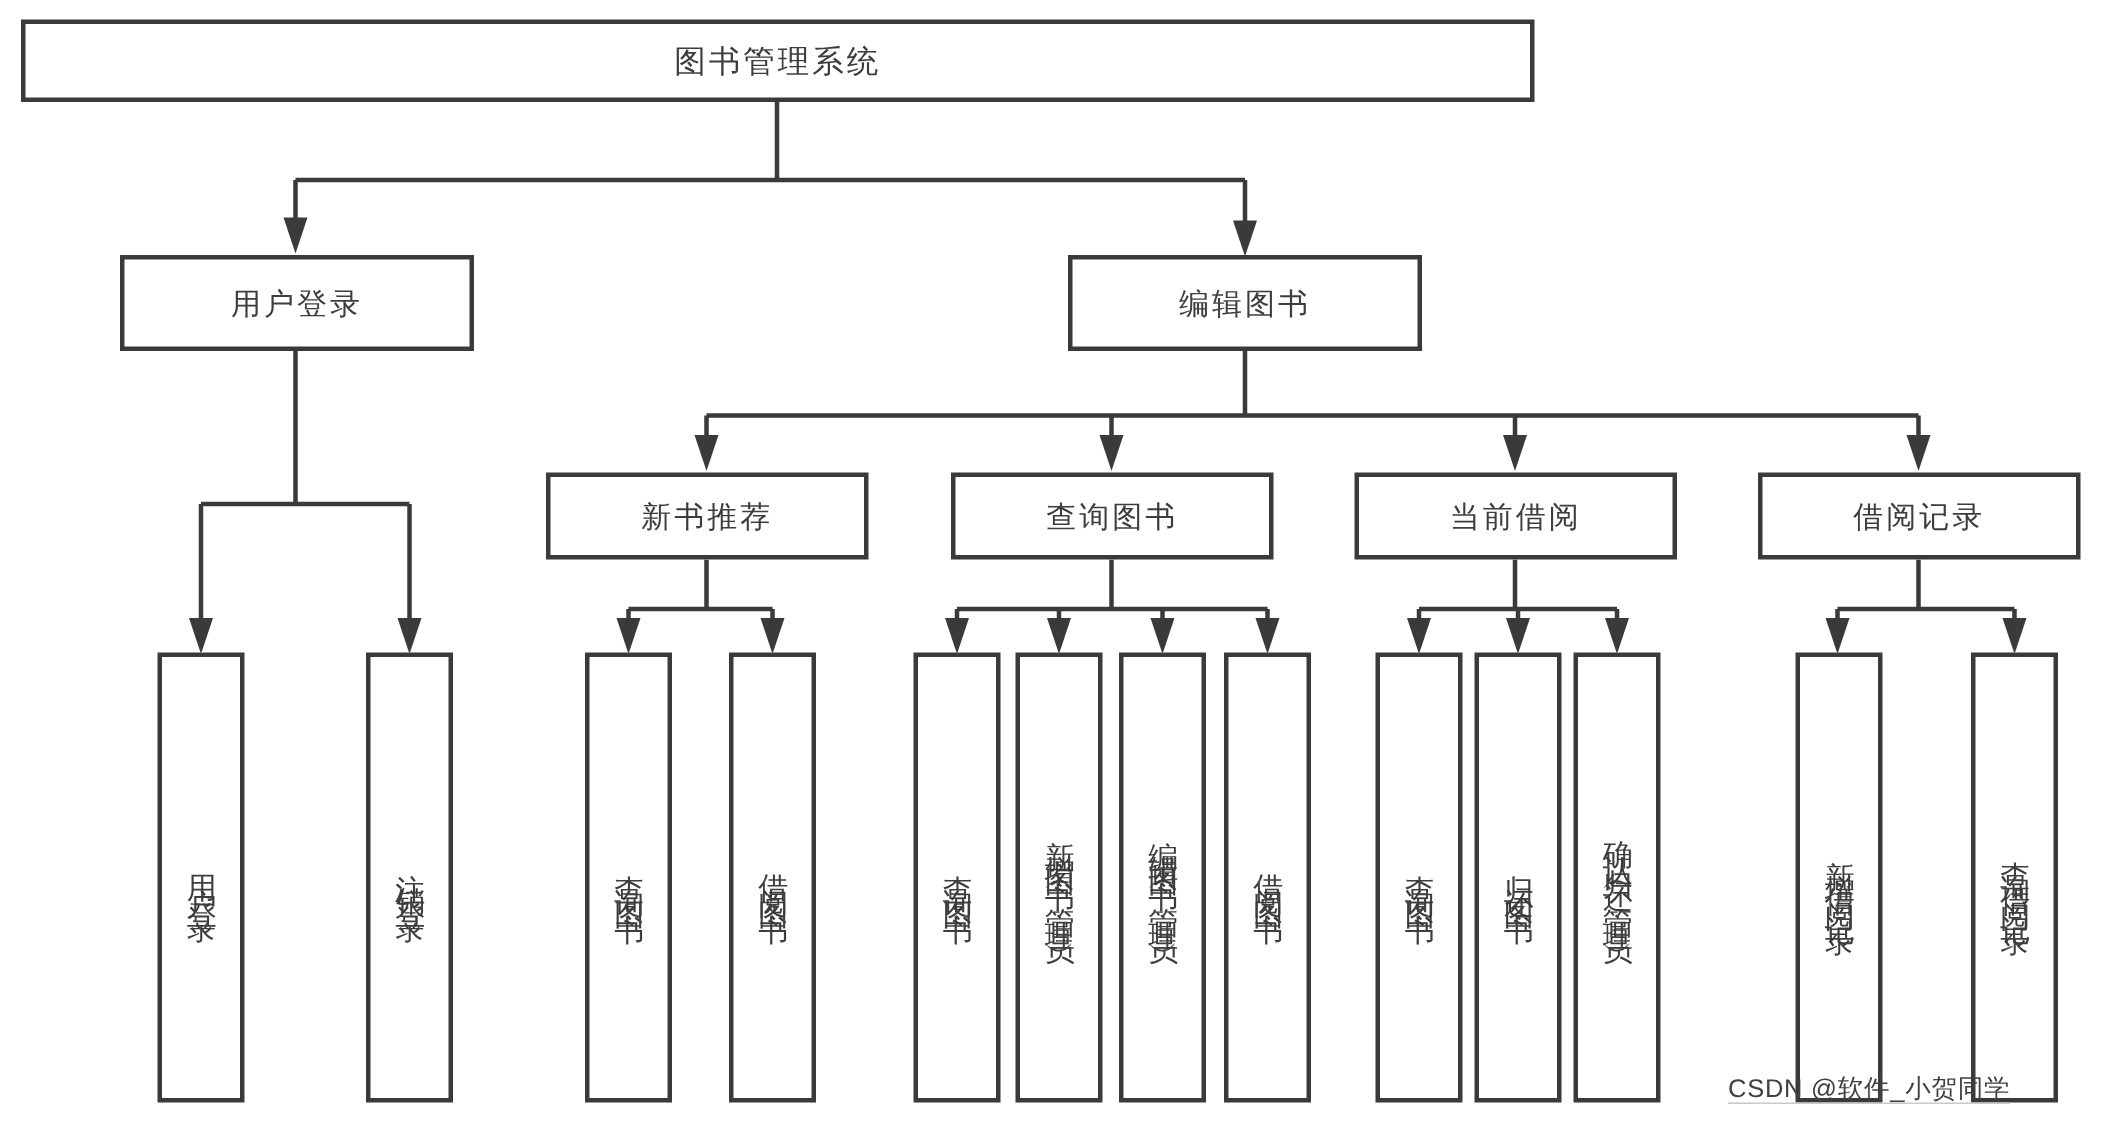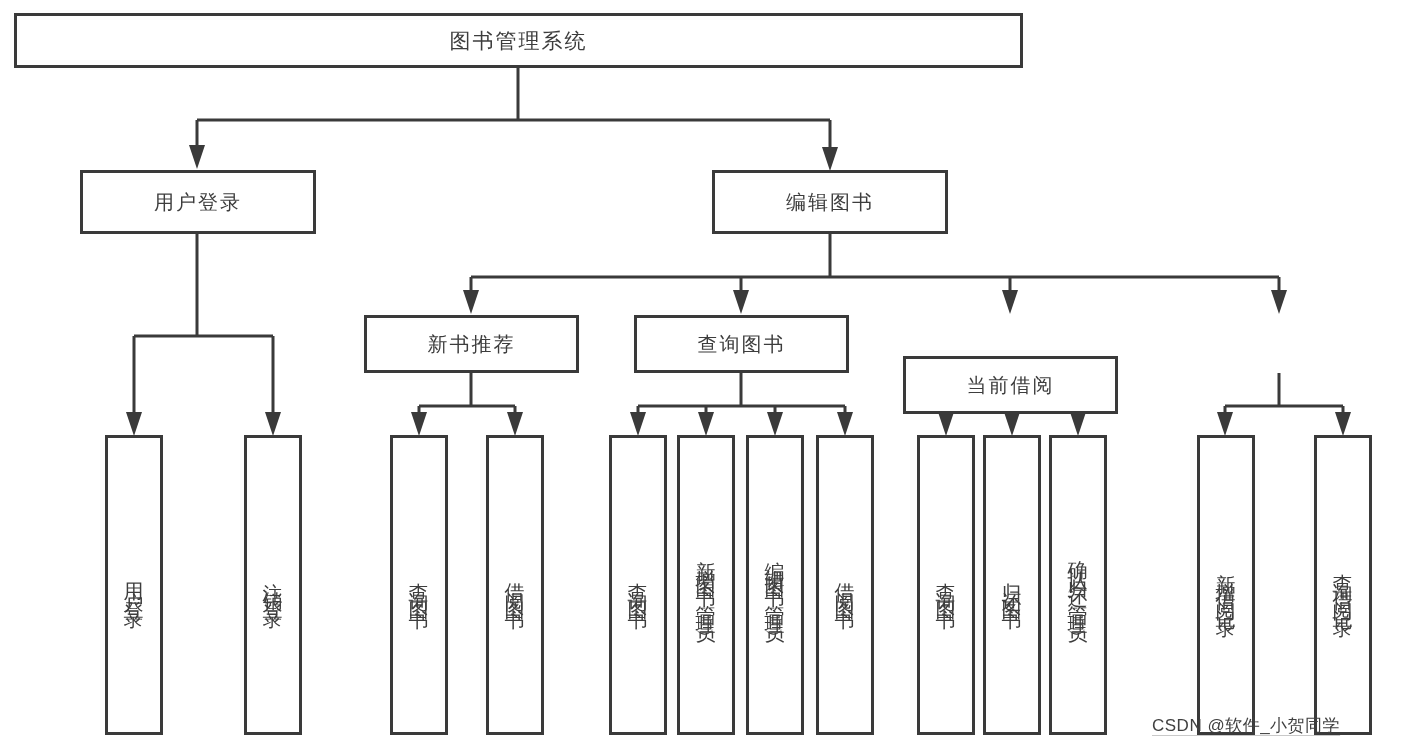--- a/index.html
+++ b/index.html
@@ -109,22 +109,25 @@
   <div class="node" style="left:712px; top:170px; width:236px; height:64px;">
     <span class="lbl">编辑图书</span>
   </div>
 
   <div class="node" style="left:364px; top:315px; width:215px; height:58px;">
     <span class="lbl">新书推荐</span>
   </div>
   <div class="node" style="left:634px; top:315px; width:215px; height:58px;">
     <span class="lbl">查询图书</span>
   </div>
-  <div class="node" style="left:903px; top:315px; width:215px; height:58px;margin-top:41px;">
+  <div class="node" style="left:903px; top:315px; width:215px; height:58px;">
     <span class="lbl">当前借阅</span>
+  </div>
+  <div class="node" style="left:1172px; top:315px; width:215px; height:58px;">
+    <span class="lbl">借阅记录</span>
   </div>
 
   <div class="node leaf" style="left:105px; top:435px; width:58px; height:300px;">
     <span class="lbl">用户登录</span>
   </div>
   <div class="node leaf" style="left:244px; top:435px; width:58px; height:300px;">
     <span class="lbl">注销登录</span>
   </div>
 
   <div class="node leaf" style="left:390px; top:435px; width:58px; height:300px;">

